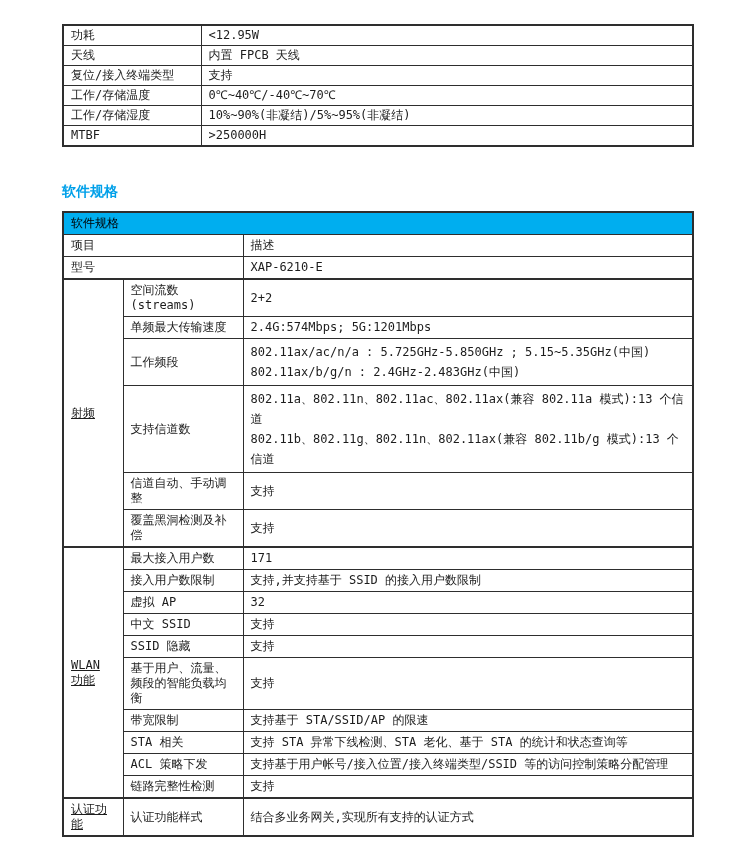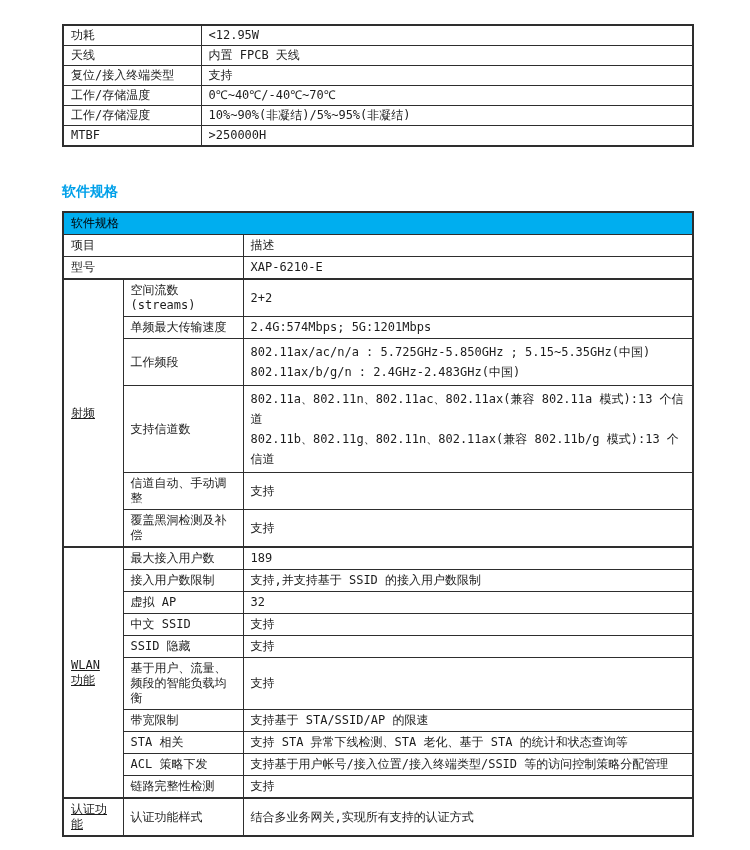--- a/index.html
+++ b/index.html
@@ -141,21 +141,21 @@
           <td class="lab">信道自动、手动调整</td>
           <td class="val">支持</td>
         </tr>
         <tr>
           <td class="lab">覆盖黑洞检测及补偿</td>
           <td class="val">支持</td>
         </tr>
         <tr class="group-start">
           <td class="group-cell" rowspan="10">WLAN 功能</td>
           <td class="lab">最大接入用户数</td>
-          <td class="val">189</td>
+          <td class="val">171</td>
         </tr>
         <tr>
           <td class="lab">接入用户数限制</td>
           <td class="val">支持,并支持基于 SSID 的接入用户数限制</td>
         </tr>
         <tr>
           <td class="lab">虚拟 AP</td>
           <td class="val">32</td>
         </tr>
         <tr>

